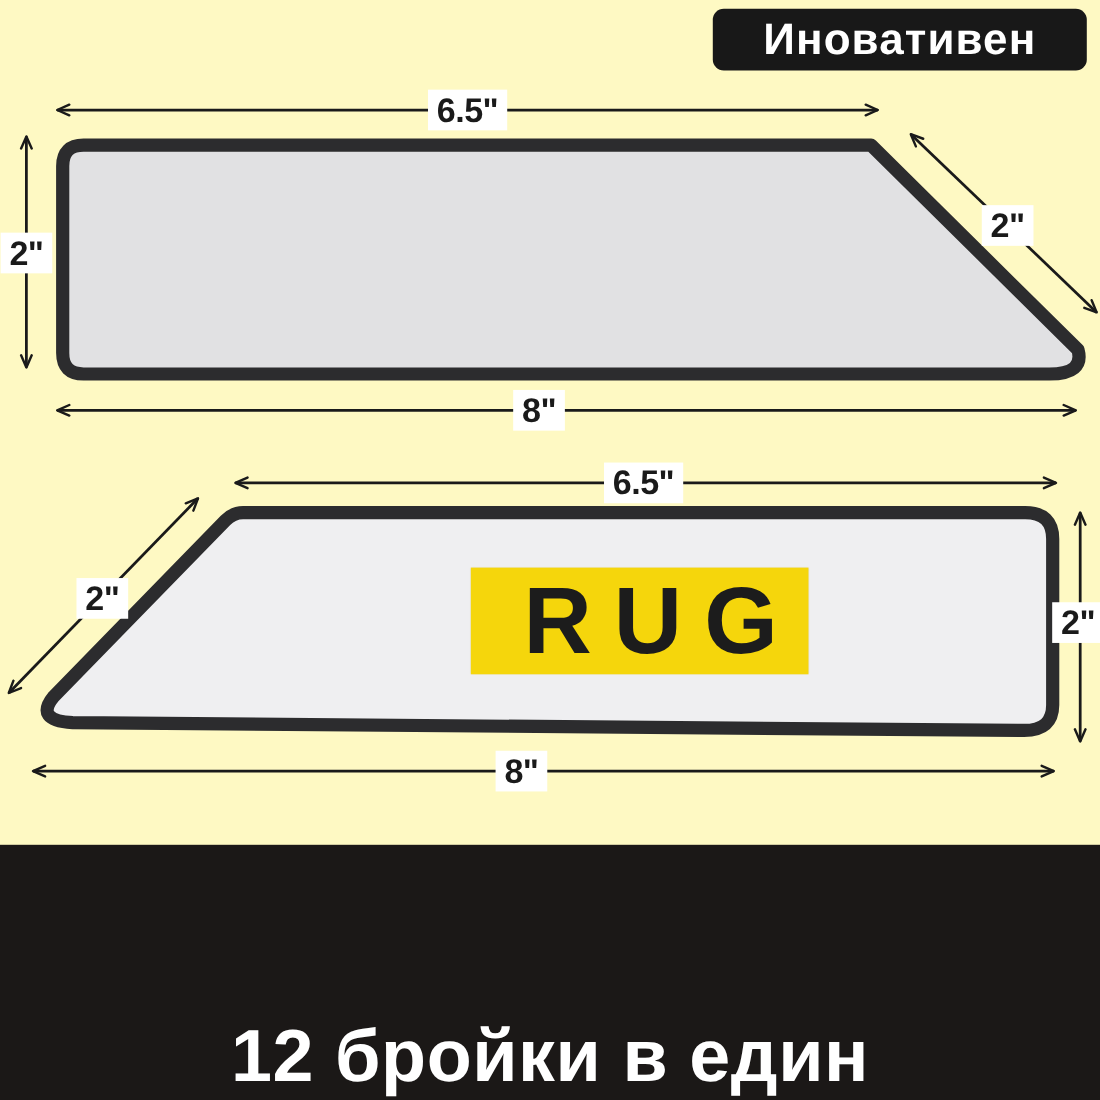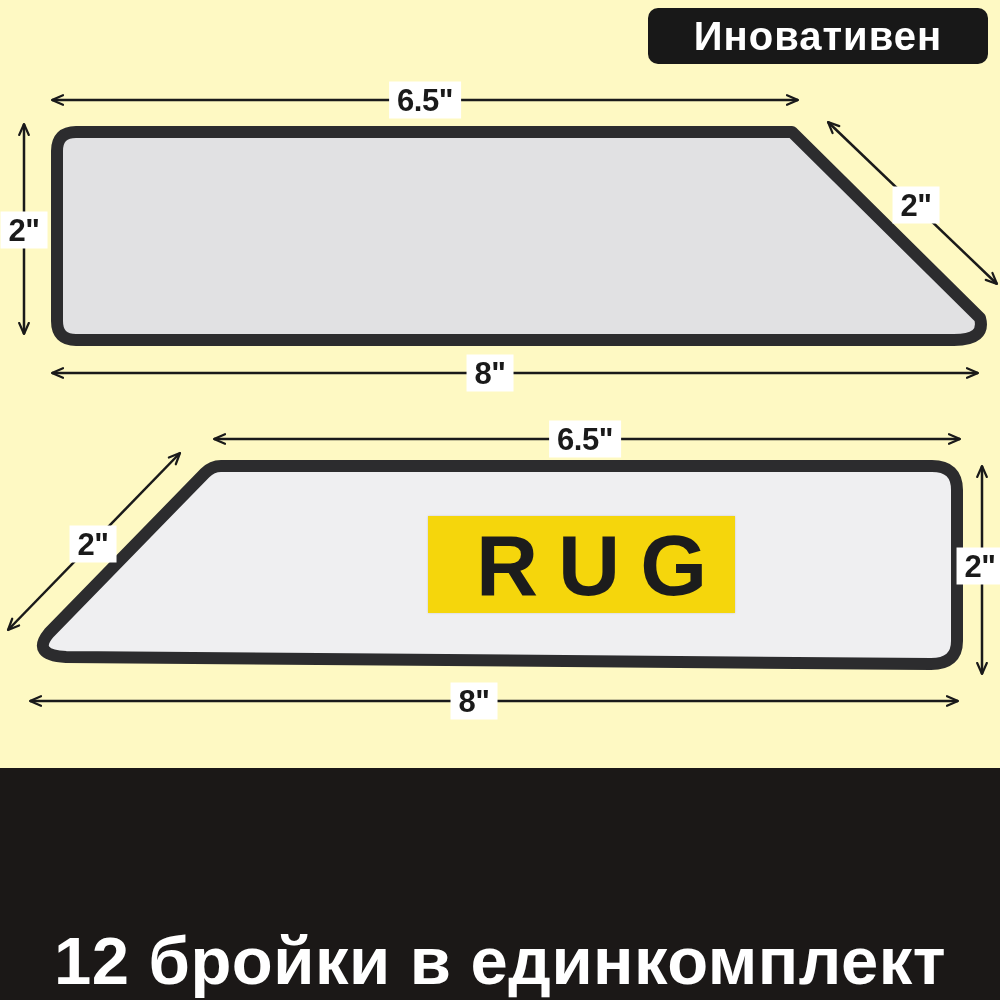--- a/index.html
+++ b/index.html
@@ -98,16 +98,15 @@
   <div class="dim-label dl-bot-d2">2"</div>
   <div class="dim-label dl-bot-r2">2"</div>
   <div class="dim-label dl-bot-8">8"</div>
 
   <div class="sticker">
     <span>RUG</span>
   </div>
 
   <div class="footer">
     <div class="line">12 бройки в един</div>
-    <div class="line">комплект</div>
   </div>
 
 </div>
 
 </body></html>

